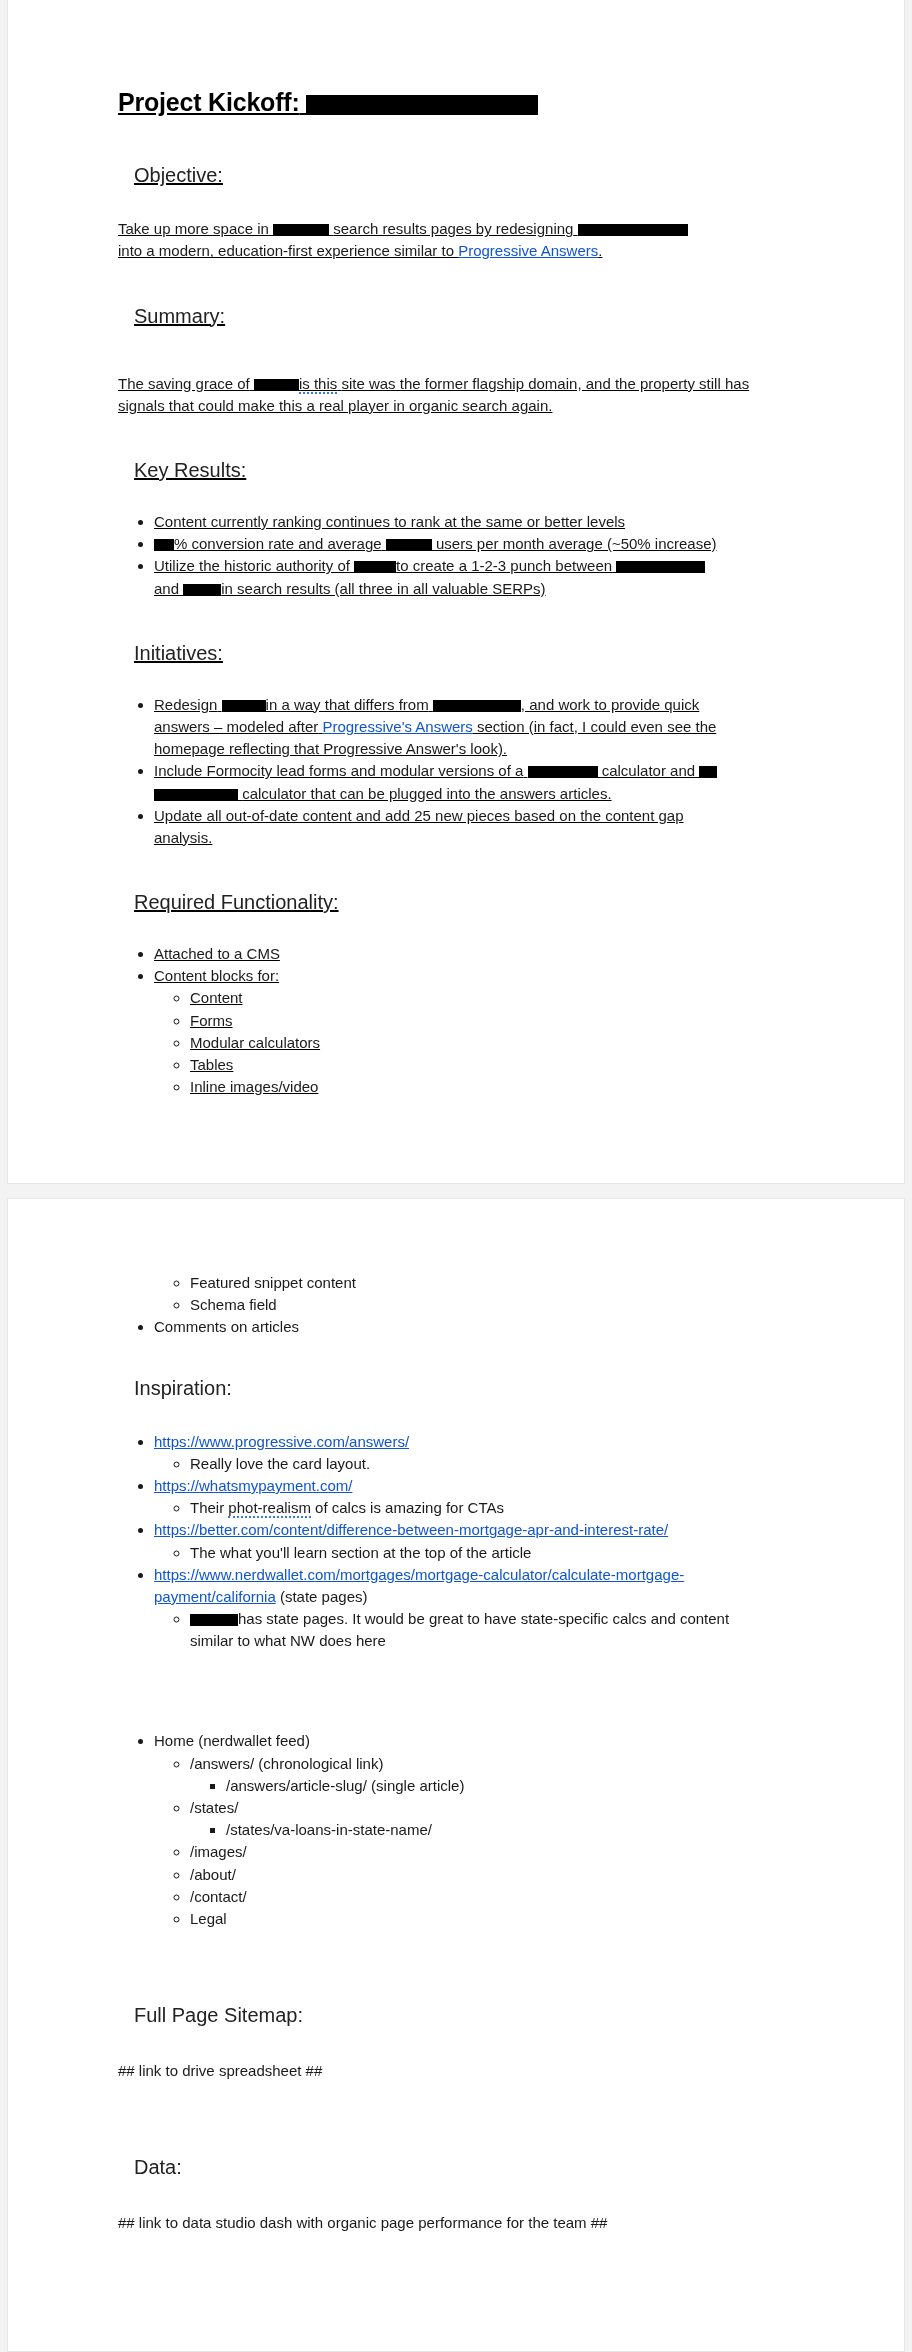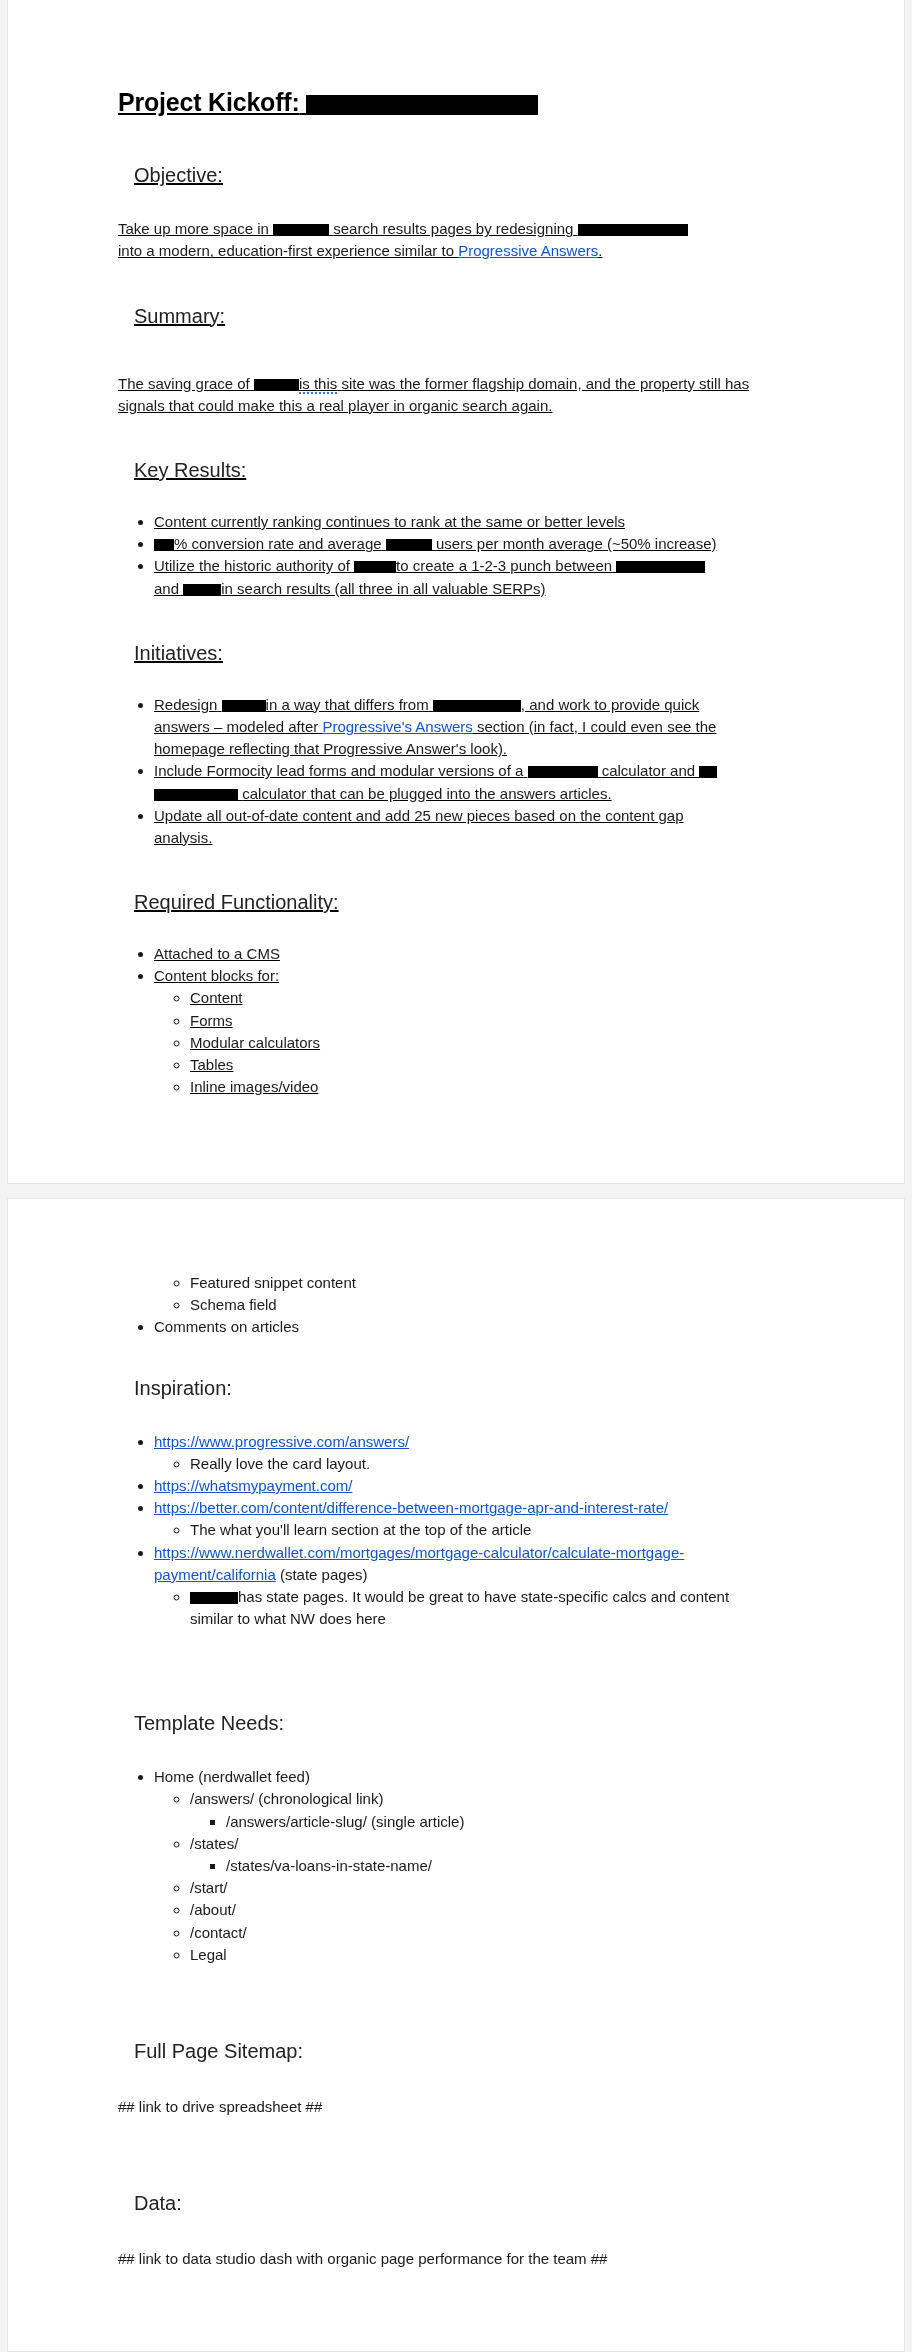--- a/index.html
+++ b/index.html
@@ -248,20 +248,27 @@
 
       <ul>
         <li>
           <a class="link" href="#">https://www.progressive.com/answers/</a>
           <ul>
             <li><span>Really love the card layout.</span></li>
           </ul>
         </li>
         <li>
           <a class="link" href="#">https://whatsmypayment.com/</a>
+          <ul>
+            <li>
+              <span>Their</span>
+              <span class="spell">phot-realism</span>
+              <span>of calcs is amazing for CTAs</span>
+            </li>
+          </ul>
         </li>
         <li>
           <a class="link" href="#">https://better.com/content/difference-between-mortgage-apr-and-interest-rate/</a>
           <ul>
             <li><span>The what you'll learn section at the top of the article</span></li>
           </ul>
         </li>
         <li>
           <a class="link" href="#">https://www.nerdwallet.com/mortgages/mortgage-calculator/calculate-mortgage-paym</a><a class="link" href="#">ent/california</a>
           <span>(state pages)</span>
@@ -269,40 +276,39 @@
             <li>
               <span class="redact" style="width:48px"></span><span>has state pages. It would be great to have state-specific calcs and content</span><br>
               <span>similar to what NW does here</span>
             </li>
           </ul>
         </li>
       </ul>
 
       <div class="sp-64"></div>
 
-      <h2 class="section">Template Needs:</h2>
       <div class="sp-14"></div>
 
       <ul>
         <li>
           <span>Home (nerdwallet feed)</span>
           <ul>
             <li>
               <span>/answers/ (chronological link)</span>
               <ul>
                 <li><span>/answers/article-slug/ (single article)</span></li>
               </ul>
             </li>
             <li>
               <span>/states/</span>
               <ul>
                 <li><span>/states/va-loans-in-state-name/</span></li>
               </ul>
             </li>
-            <li><span>/start/</span></li>
+            <li><span>/images/</span></li>
             <li><span>/about/</span></li>
             <li><span>/contact/</span></li>
             <li><span>Legal</span></li>
           </ul>
         </li>
       </ul>
 
       <div class="sp-56"></div>
 
       <h2 class="section">Full Page Sitemap:</h2>

